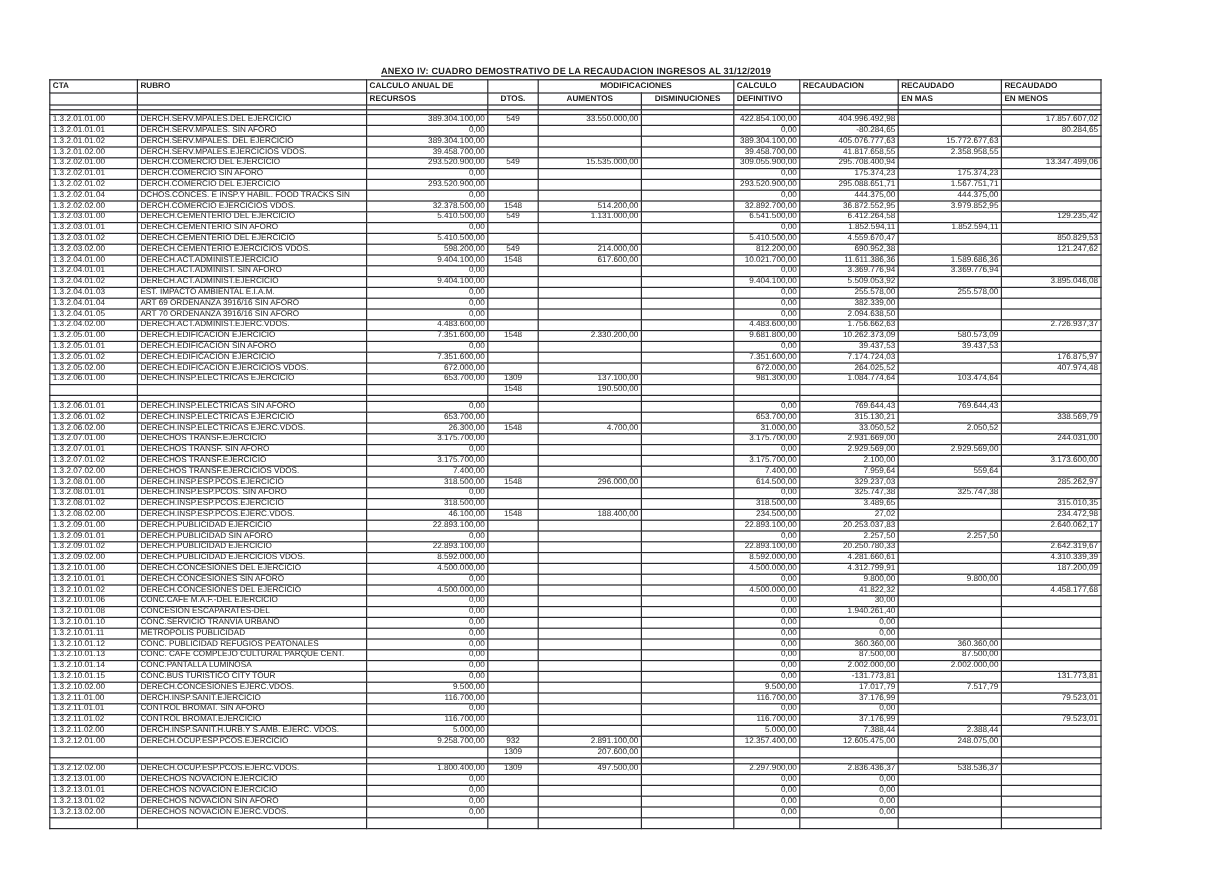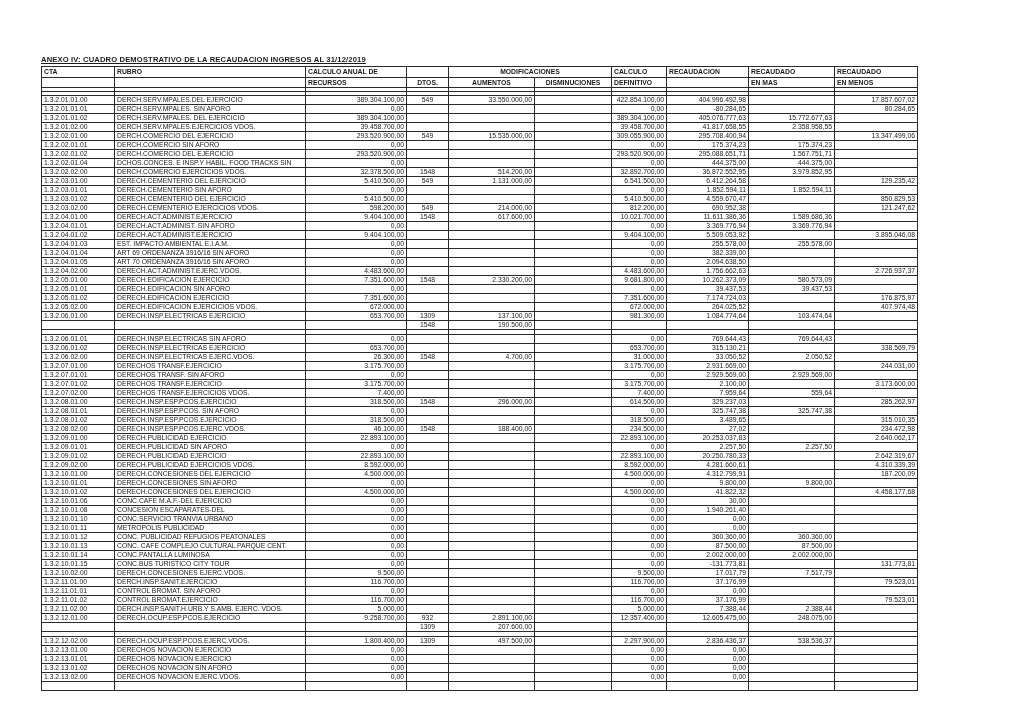--- a/index.html
+++ b/index.html
@@ -7,21 +7,21 @@
     width:1024px;height:724px;
     background:#ffffff;
     font-family:"Liberation Sans",sans-serif;
     color:#1b1b1b;
     overflow:hidden;
     position:relative;
   }
   .doc{position:absolute;left:41px;top:55px;width:878px;}
   .title{
     font-size:7.6px;font-weight:700;text-decoration:underline;
-    margin:0 0 2px 0;white-space:nowrap;letter-spacing:.15px;
+    margin:0 0 2px 0;white-space:nowrap;letter-spacing:.15px;text-align:center;
   }
   table.grid{
     border-collapse:collapse;table-layout:fixed;width:876px;
     border:1.5px solid #26262b;
   }
   .grid td{
     border:1px solid #2a2a2e;
     padding:0 2px;
     font-size:6.8px;line-height:8px;
     white-space:nowrap;overflow:hidden;

